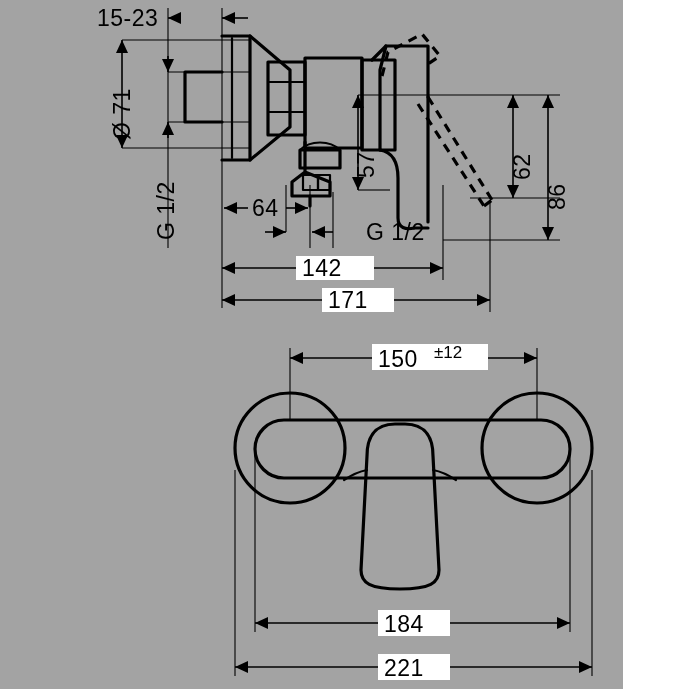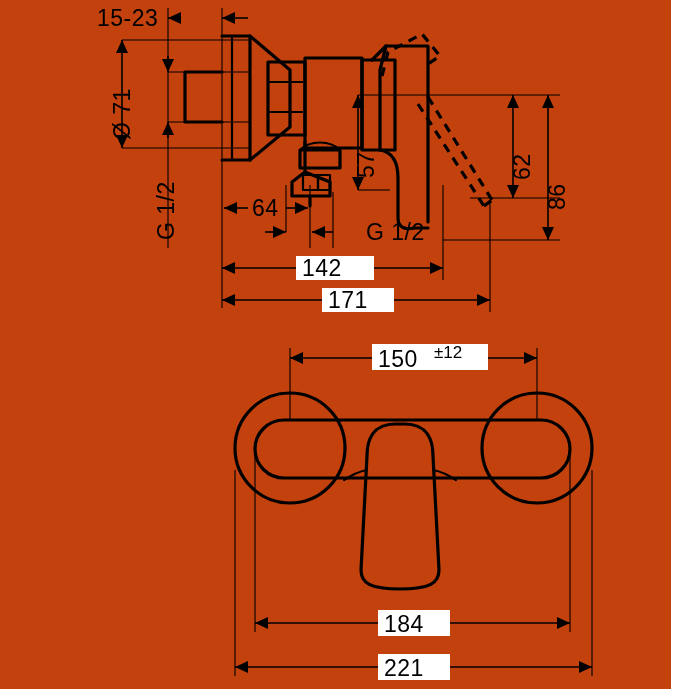--- a/index.html
+++ b/index.html
@@ -8,23 +8,23 @@
     background: #ffffff;
   }
   body {
     width: 689px;
     height: 689px;
     font-family: "Liberation Sans", sans-serif;
     overflow: hidden;
   }
   #drawing-root {
     position: relative;
-    width: 671px;
+    width: 623px;
     height: 689px;
-    background: #c2410c;
+    background: #a3a3a3;
   }
   svg#tech-drawing {
     display: block;
     width: 689px;
     height: 689px;
   }
   .dim-text {
     font-family: "Liberation Sans", sans-serif;
     font-size: 23px;
     fill: #000000;

